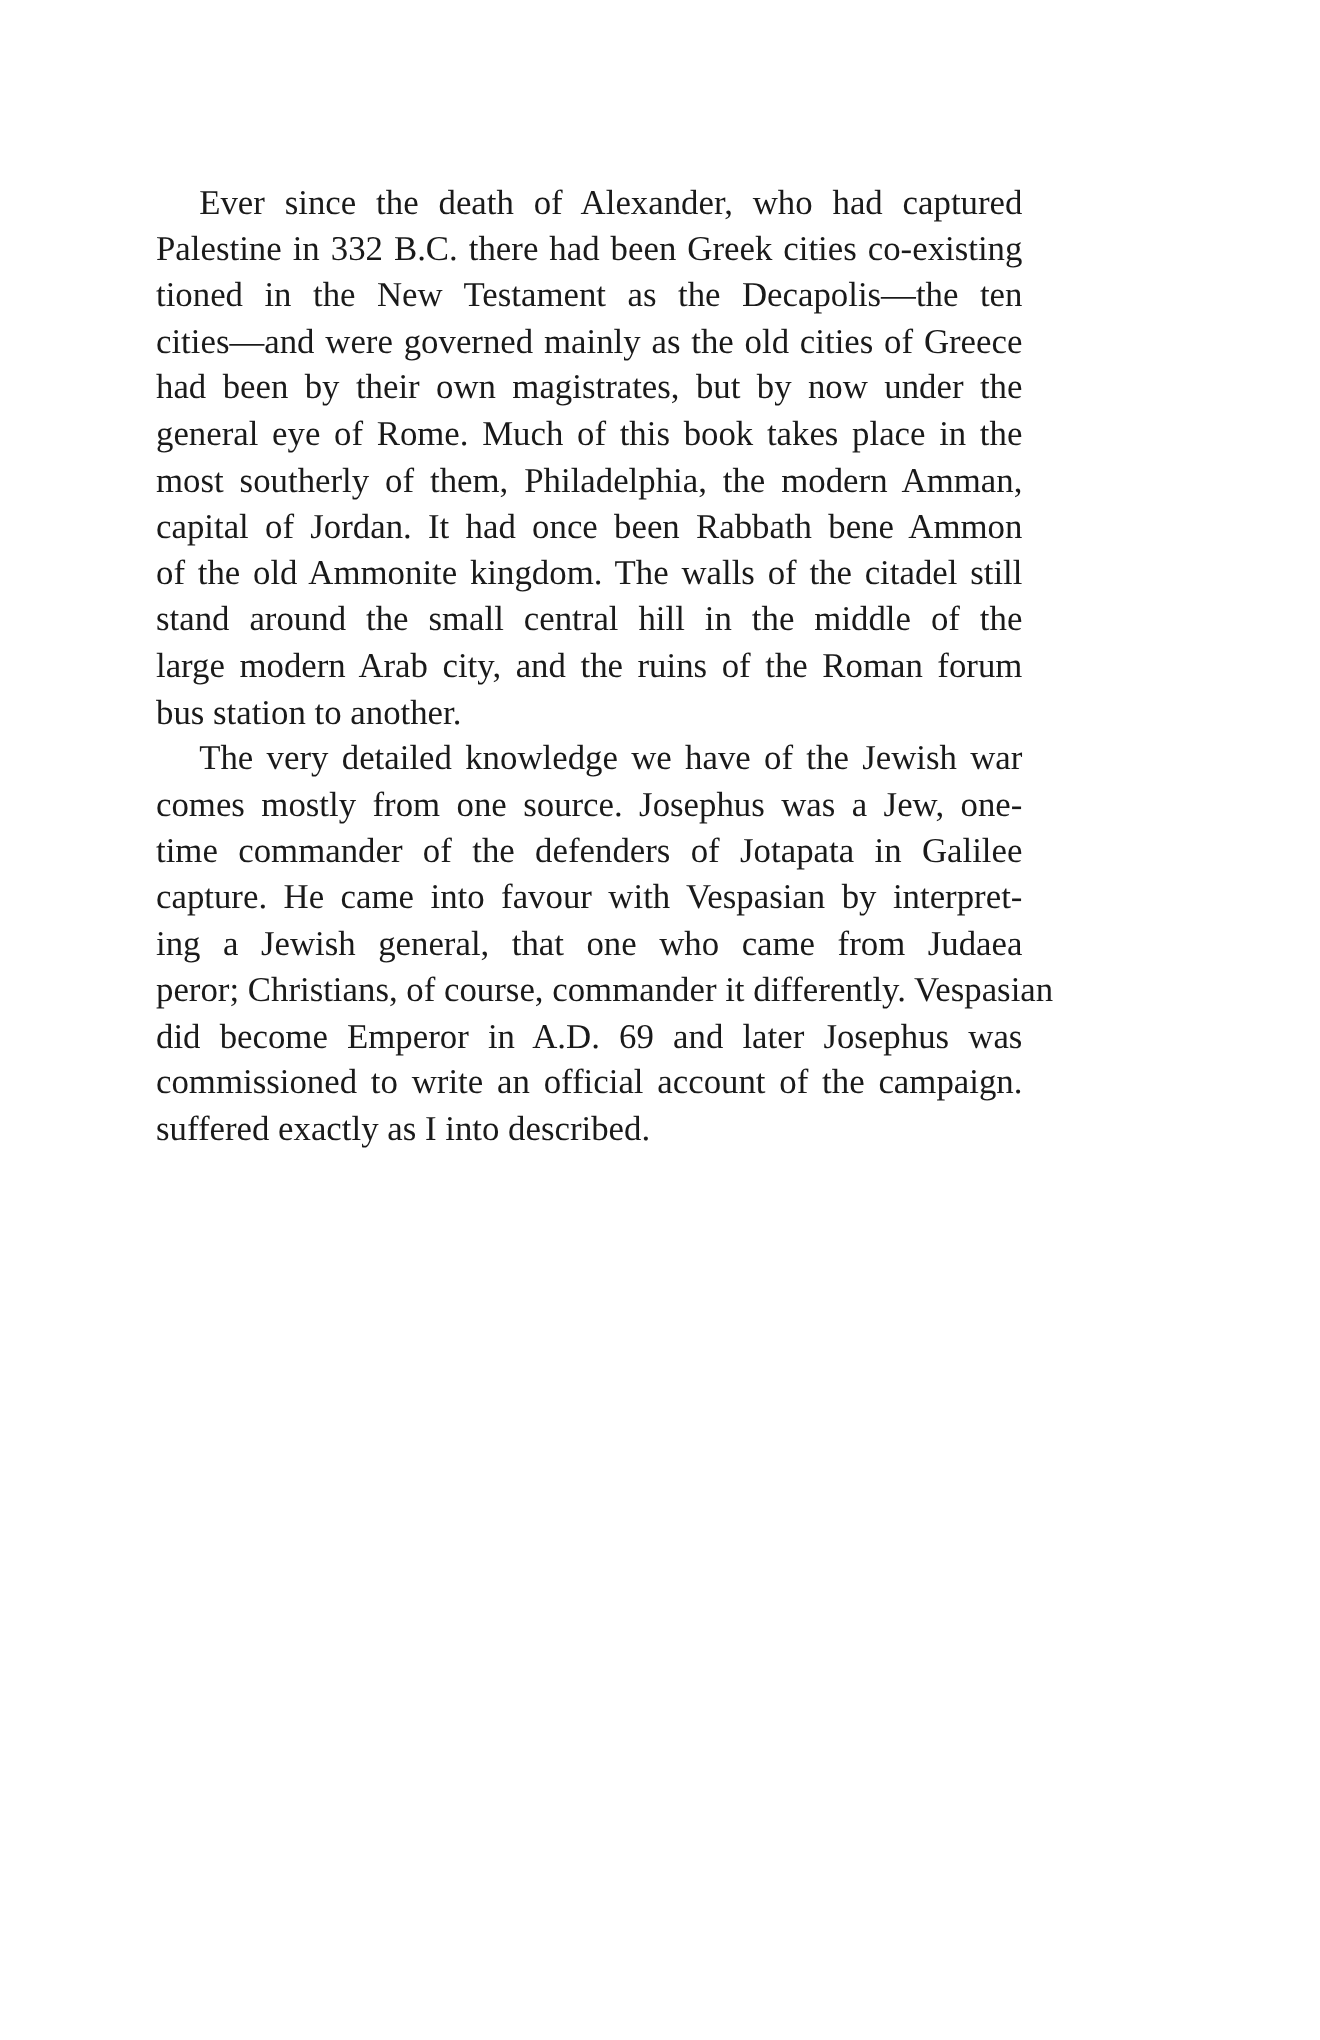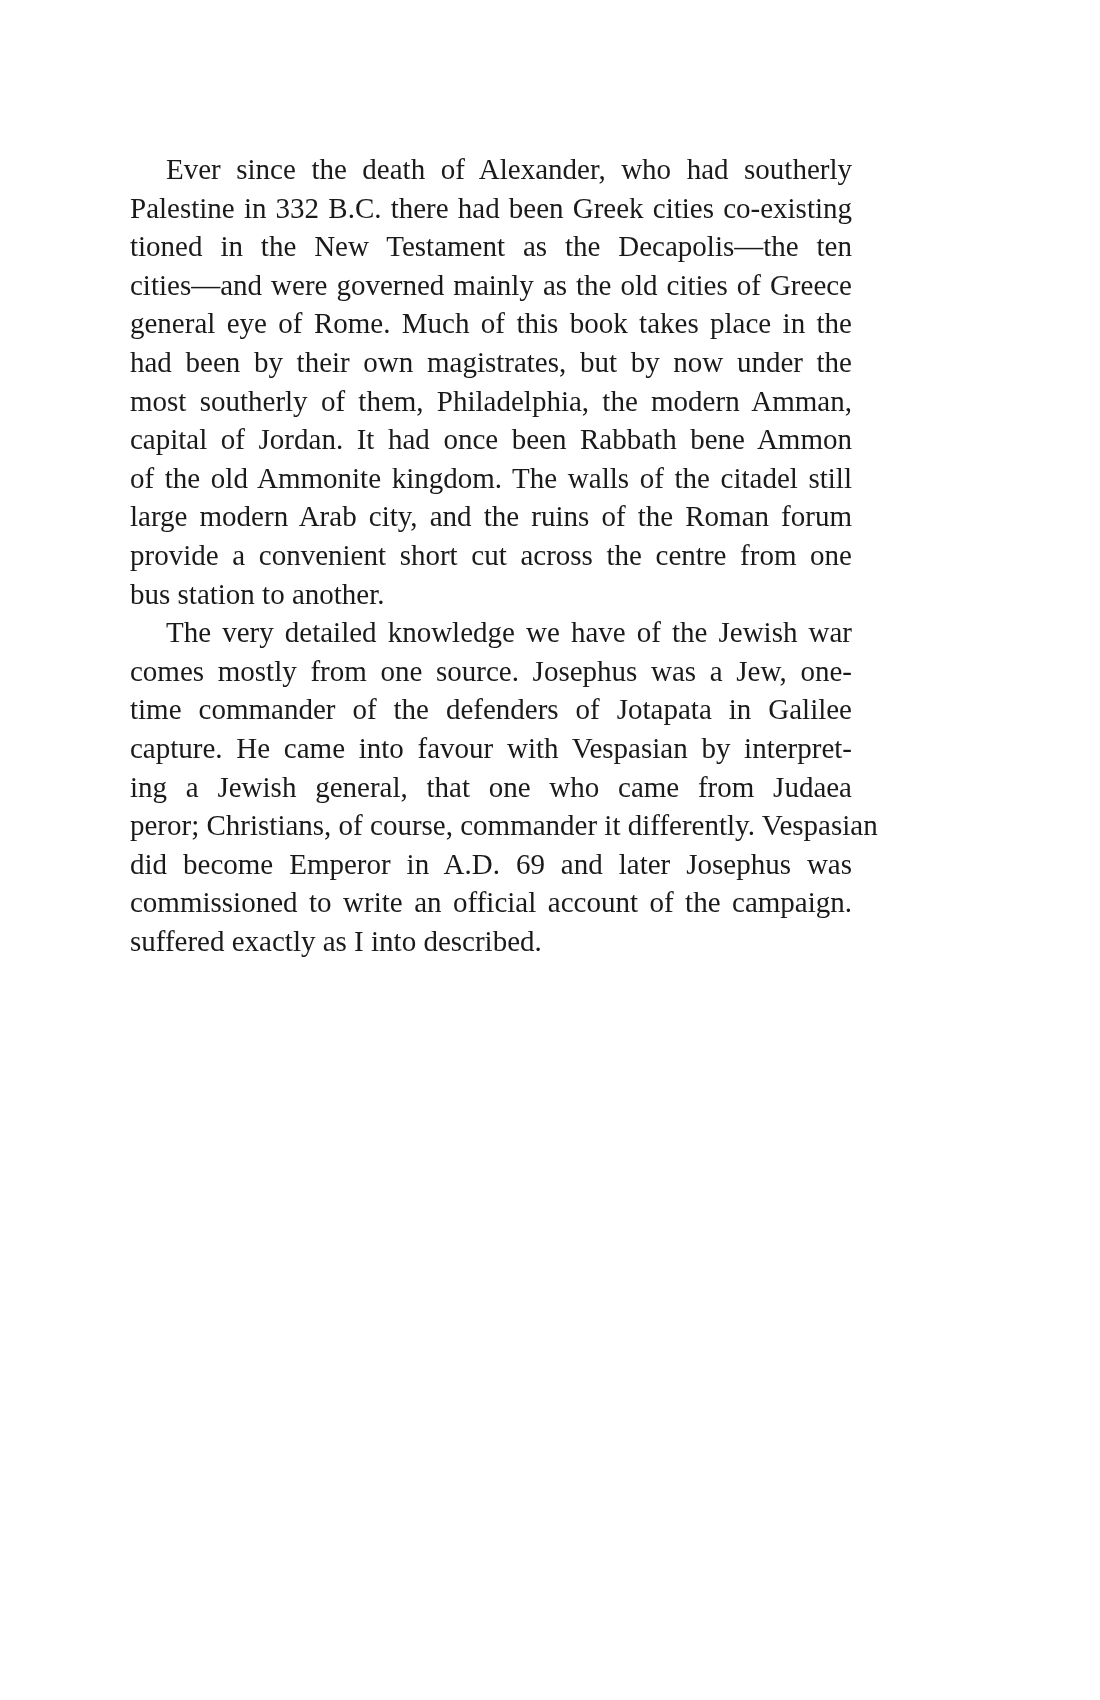--- a/index.html
+++ b/index.html
@@ -35,31 +35,31 @@
     }
     .line.indent {
       padding-left: 36px;
     }
   </style>
 </head>
 <body>
 
 <div class="page">
   <div class="paragraph">
-    <span class="line indent">Ever since the death of Alexander, who had southerly</span>
+    <span class="line indent">Ever since the death of Alexander, who had captured</span>
     <span class="line">Palestine in 332 B.C. there had been Greek cities co-existing</span>
     <span class="line">tioned in the New Testament as the Decapolis—the ten</span>
     <span class="line">cities—and were governed mainly as the old cities of Greece</span>
+    <span class="line">had been by their own magistrates, but by now under the</span>
     <span class="line">general eye of Rome. Much of this book takes place in the</span>
-    <span class="line">had been by their own magistrates, but by now under the</span>
     <span class="line">most southerly of them, Philadelphia, the modern Amman,</span>
     <span class="line">capital of Jordan. It had once been Rabbath bene Ammon</span>
     <span class="line">of the old Ammonite kingdom. The walls of the citadel still</span>
+    <span class="line">stand around the small central hill in the middle of the</span>
     <span class="line">large modern Arab city, and the ruins of the Roman forum</span>
-    <span class="line">provide a convenient short cut across the centre from one</span>
     <span class="line last">bus station to another.</span>
   </div>
   <div class="paragraph">
     <span class="line indent">The very detailed knowledge we have of the Jewish war</span>
     <span class="line">comes mostly from one source. Josephus was a Jew, one-</span>
     <span class="line">time commander of the defenders of Jotapata in Galilee</span>
     <span class="line">capture. He came into favour with Vespasian by interpret-</span>
     <span class="line">ing a Jewish general, that one who came from Judaea</span>
     <span class="line">peror; Christians, of course, commander it differently. Vespasian</span>
     <span class="line">did become Emperor in A.D. 69 and later Josephus was</span>

